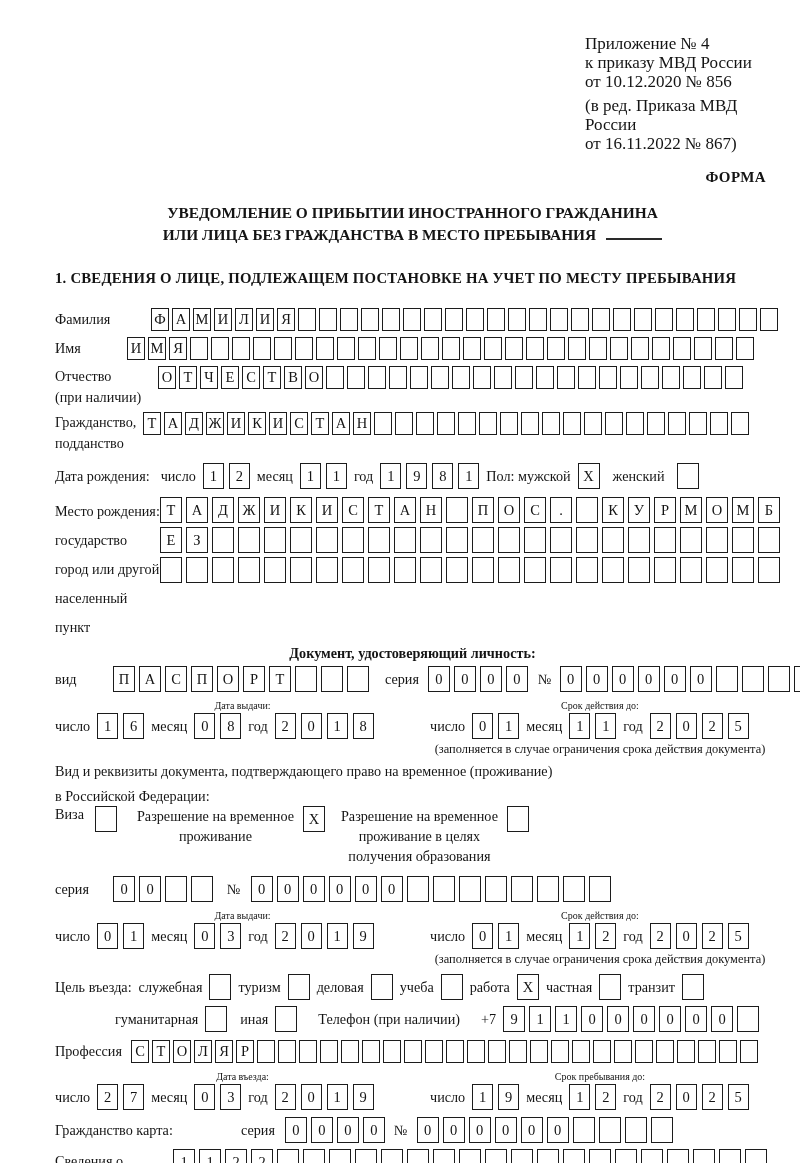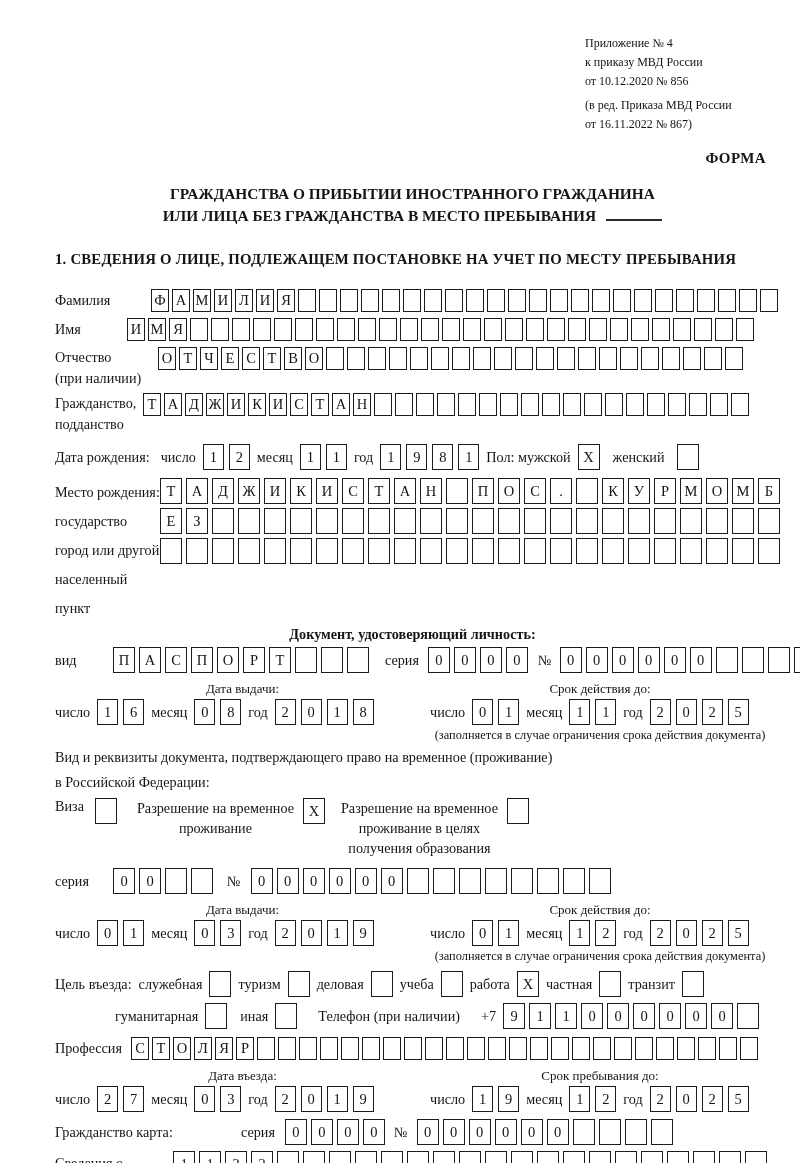--- a/index.html
+++ b/index.html
@@ -3,21 +3,21 @@
 <meta charset="utf-8">
 <style>
   html,body{margin:0;padding:0;background:#fff;}
   body{
     width:800px;height:1163px;overflow:hidden;
     font-family:"Liberation Serif","DejaVu Serif",serif;
     color:#141414;position:relative;box-sizing:border-box;
     padding:34px 30px 0 55px;font-size:14.2px;
   }
   .ref-block{display:flex;flex-direction:column;align-items:flex-end;}
-  .ref-inner{width:185px;font-size:12px;line-height:19px;}
+  .ref-inner{width:185px;font-size:17px;line-height:19px;}
   .ref-amend{margin-top:5px;}
   .forma{font-weight:700;text-align:right;font-size:15px;margin-top:16px;padding-right:4px;letter-spacing:.4px;}
   .title{font-weight:700;text-align:center;font-size:15.4px;line-height:22px;margin-top:16px;}
   .title .uline{display:inline-block;width:56px;border-bottom:2px solid #2a2a2a;height:12px;margin-left:10px;}
   .sec-head{font-weight:700;font-size:14.8px;margin-top:24px;letter-spacing:.2px;}
   
   .cells{display:flex;flex:none;}
   .cell{border:1.7px solid #1c1c1c;box-sizing:border-box;flex:none;
         display:flex;align-items:center;justify-content:center;
         font-size:14.5px;background:#fff;}
@@ -26,21 +26,21 @@
   .date{gap:5px} .date .cell{width:21px;height:26px;}
   .check .cell{width:22px;height:26px;}
   
   .frow{display:flex;align-items:center;}
   .frow-top{display:flex;align-items:flex-start;}
   .flabel{flex:none;}
   .lh{line-height:21px;}
   .dpair{display:flex;margin-top:8px;}
   .dcol-l{width:375px;flex:none;}
   .dcol-r{flex:1;}
-  .dhead{text-align:center;font-size:13px;}
+  .dhead{text-align:center;font-size:10px;}
   .dfields{display:flex;align-items:center;gap:7px;margin-top:2px;}
   .dnote{font-size:12.4px;margin-top:3px;text-align:center;white-space:nowrap;}
   .opt{display:flex;align-items:flex-start;gap:9px;}
   .opt-lines{text-align:center;line-height:20px;}
   .gap7{gap:7px;font-family:Liberation Serif, serif;}
   .nowrap{white-space:nowrap;}
 </style>
 </head>
 <body>
 
@@ -52,21 +52,21 @@
     <div class="ref-amend">
       <div>(в ред. Приказа МВД России</div>
       <div>от 16.11.2022 № 867)</div>
     </div>
   </div>
 </div>
 
 <div class="forma">ФОРМА</div>
 
 <div class="title">
-  <div>ГРАЖДАНСТВА О ПРИБЫТИИ ИНОСТРАННОГО ГРАЖДАНИНА</div>
+  <div>УВЕДОМЛЕНИЕ О ПРИБЫТИИ ИНОСТРАННОГО ГРАЖДАНИНА</div>
   <div><span>ИЛИ ЛИЦА БЕЗ ГРАЖДАНСТВА В МЕСТО ПРЕБЫВАНИЯ</span><span class="uline"></span></div>
 </div>
 
 <div class="sec-head">1. СВЕДЕНИЯ О ЛИЦЕ, ПОДЛЕЖАЩЕМ ПОСТАНОВКЕ НА УЧЕТ ПО МЕСТУ ПРЕБЫВАНИЯ</div>
 
 <div class="frow" style="margin-top:21px;gap:24px;">
   <div class="flabel" style="width:72px;">Фамилия</div>
   <div class="cells sm">
       <div class="cell">Ф</div>
       <div class="cell">А</div>
@@ -411,21 +411,21 @@
           <div class="cell">5</div>
         </div>
     </div>
     <div class="dnote">(заполняется в случае ограничения срока действия документа)</div>
   </div>
 </div>
 
 <div style="margin-top:6px;">Вид и реквизиты документа, подтверждающего право на временное (проживание)</div>
 <div style="margin-top:8px;">в Российской Федерации:</div>
 
-<div class="frow-top" style="margin-top:7px;gap:0;">
+<div class="frow-top" style="margin-top:1px;gap:0;">
   <div class="opt">
     <span>Виза</span>
     <div class="cells check" style="margin-left:2px;">
         <div class="cell"></div>
       </div>
   </div>
   <div class="opt" style="margin-left:20px;">
     <div class="opt-lines">
       <div>Разрешение на временное</div>
       <div>проживание</div>

